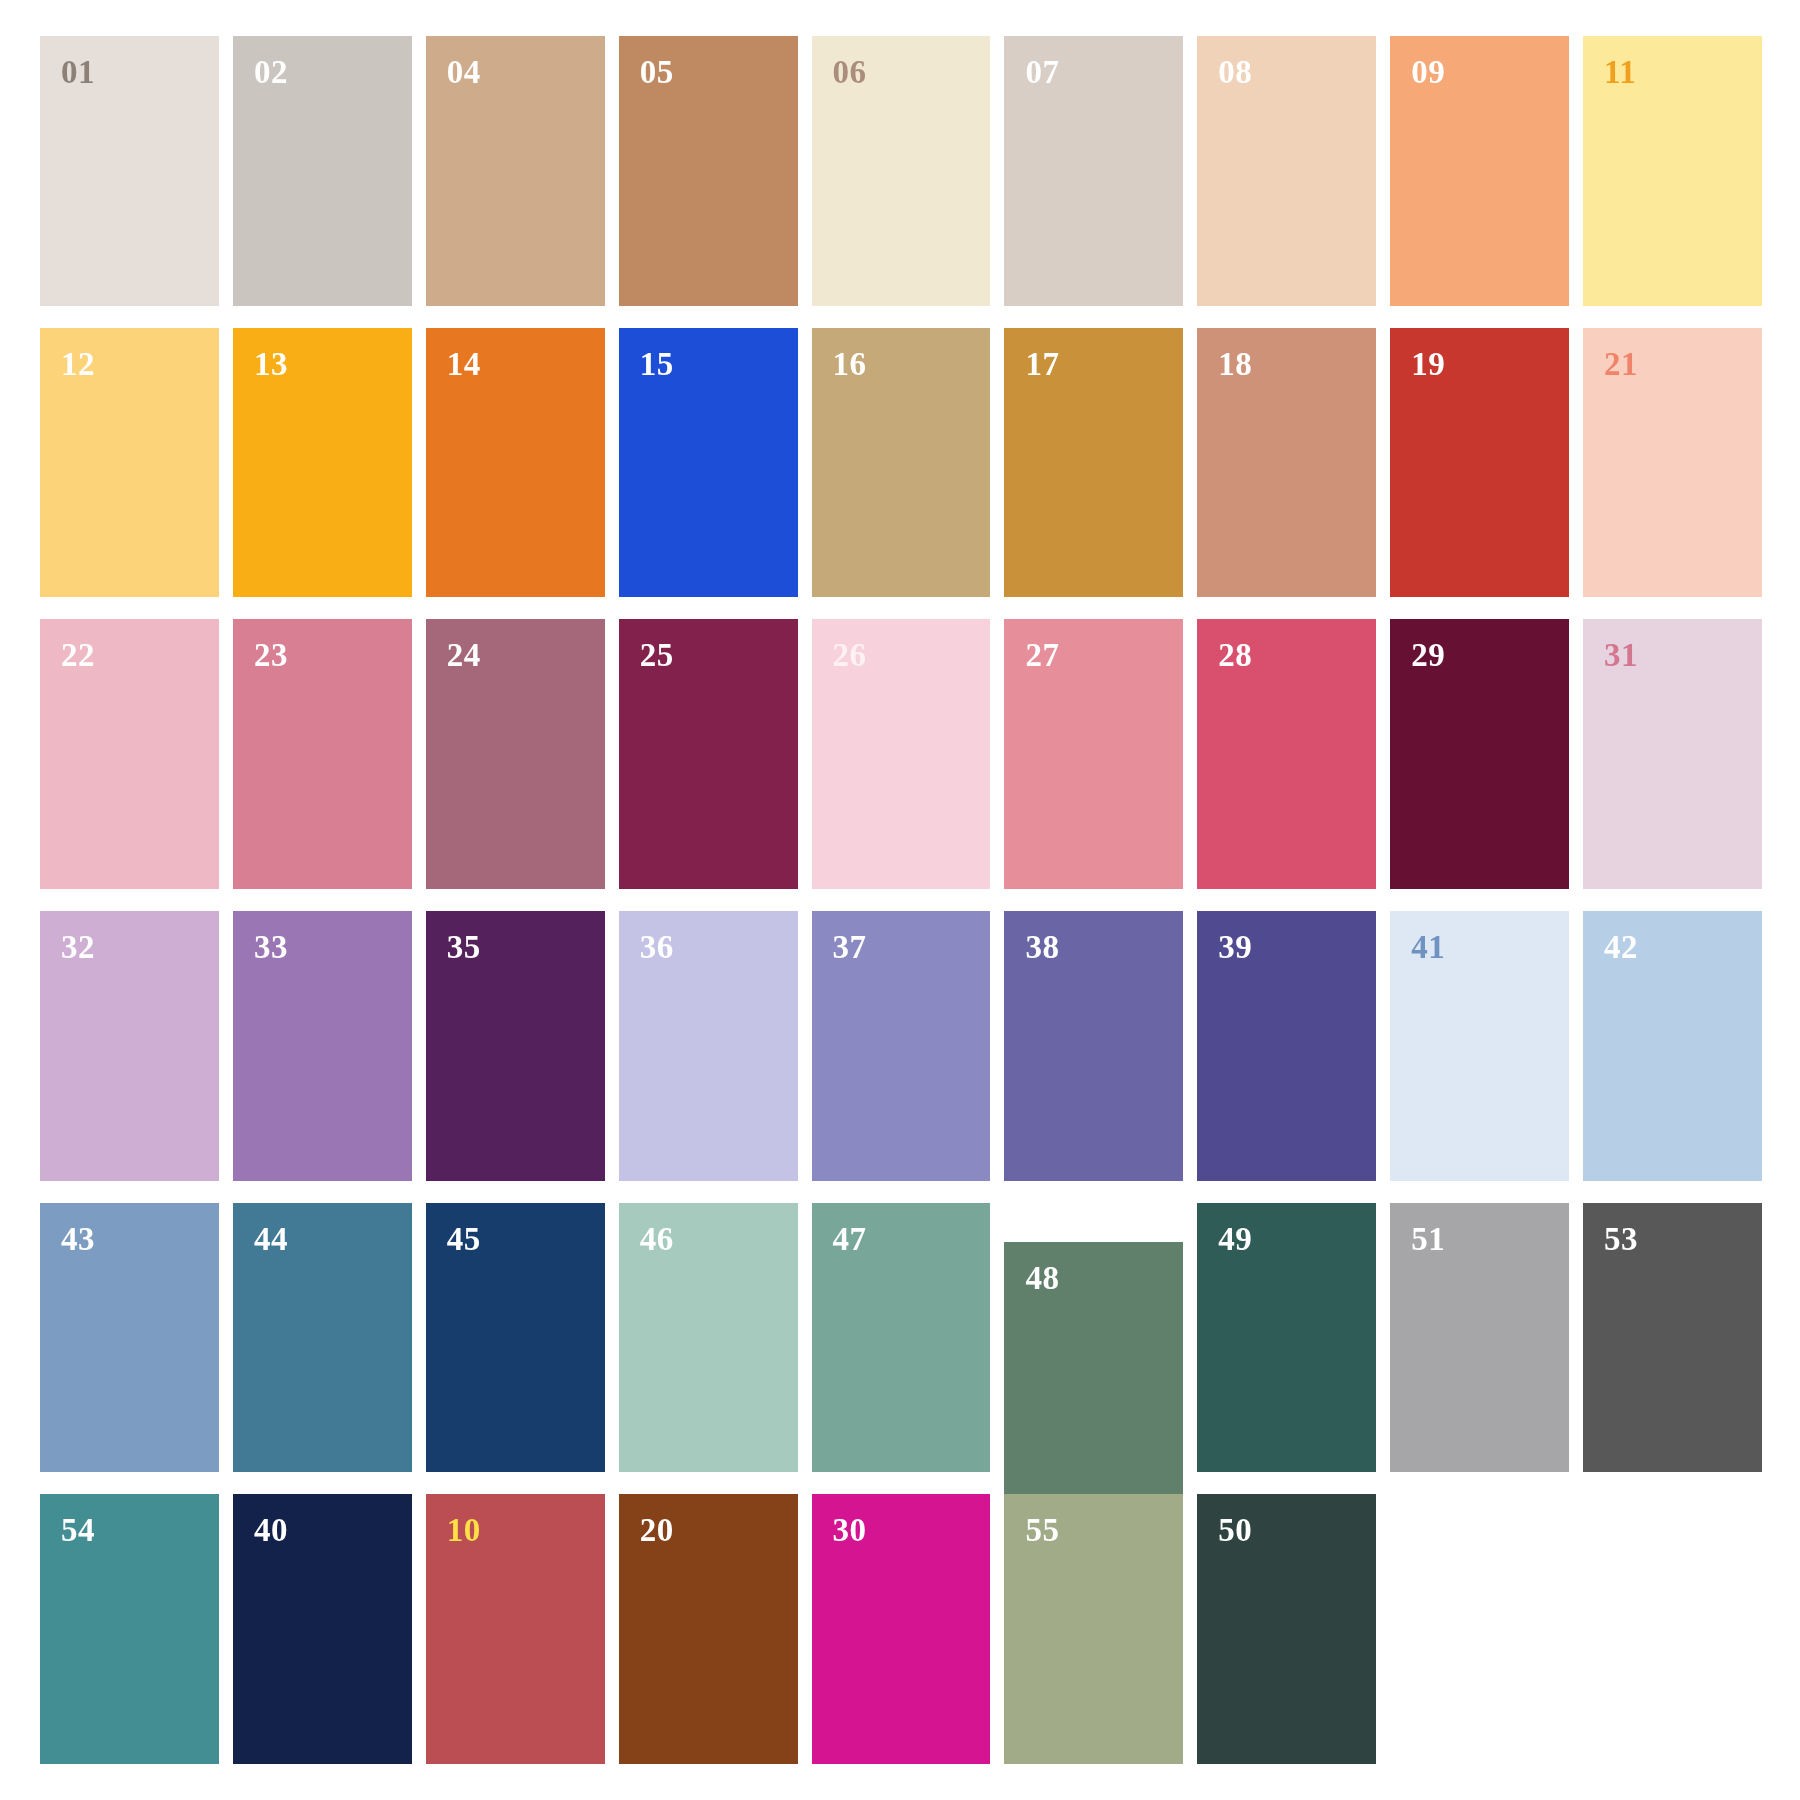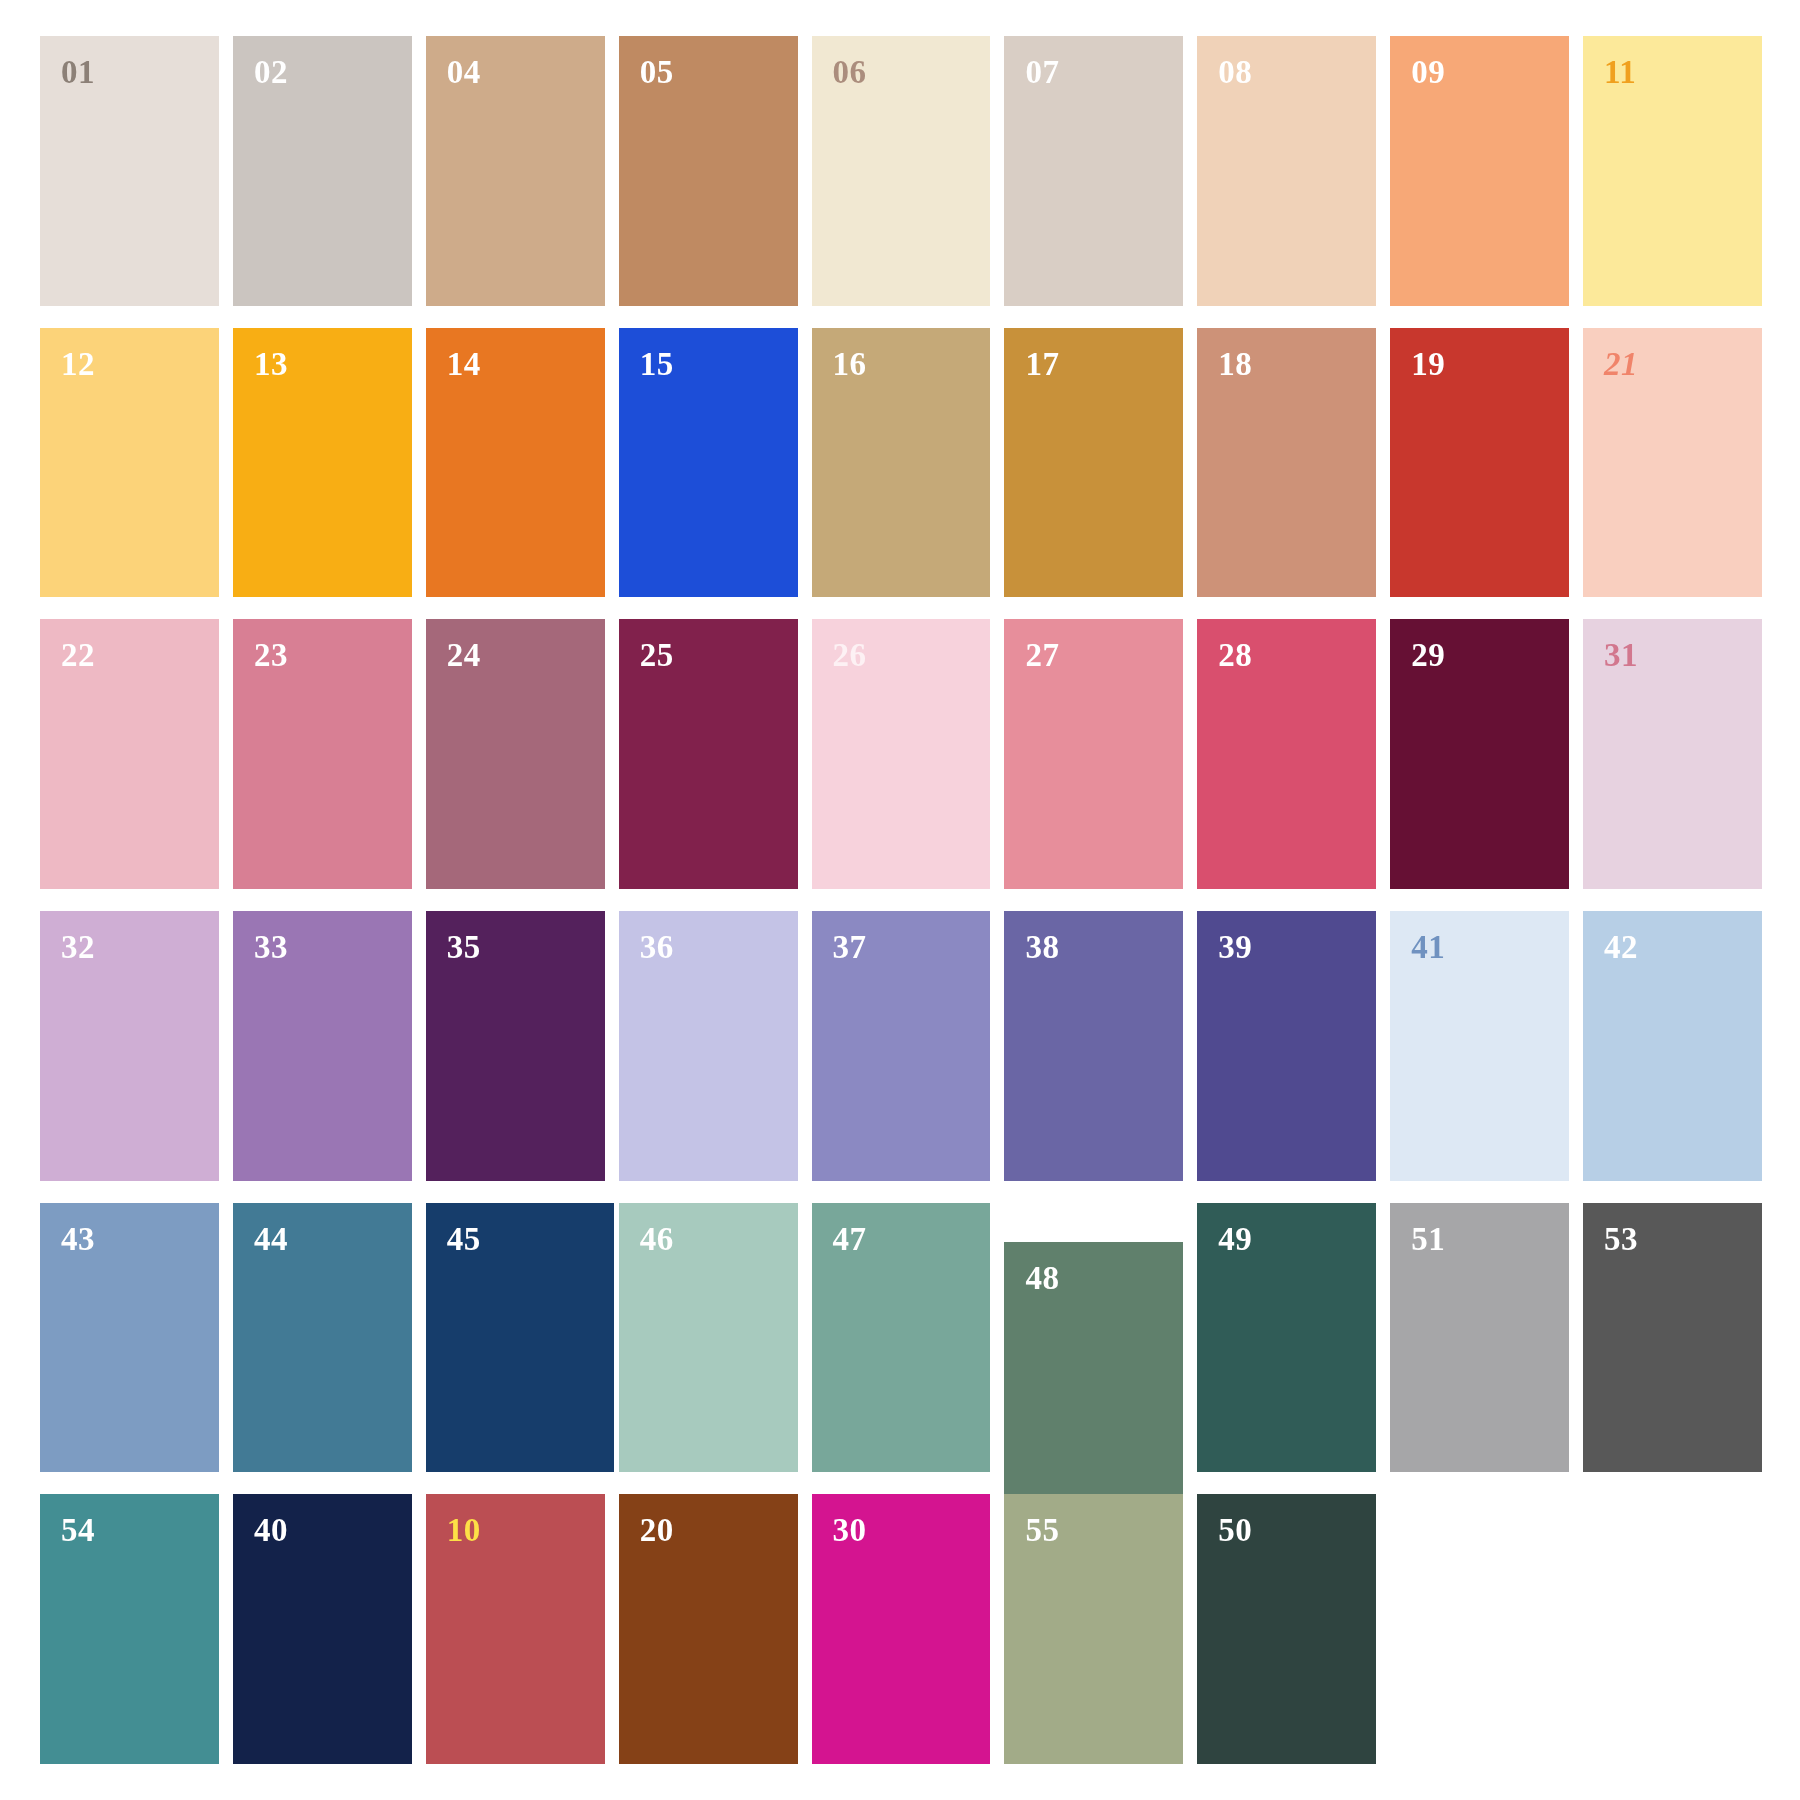--- a/index.html
+++ b/index.html
@@ -90,21 +90,21 @@
     </div>
     <div class="swatch" style="background-image: ; background-position-x: ; background-position-y: ; background-size: ; background-repeat: ; background-attachment: ; background-origin: ; background-clip: ; background-color: rgb(200, 145, 58); --c: #c8913a;">
       <span class="swatch-label" style="color: rgb(255, 255, 255);">17</span>
     </div>
     <div class="swatch" style="background-image: ; background-position-x: ; background-position-y: ; background-size: ; background-repeat: ; background-attachment: ; background-origin: ; background-clip: ; background-color: rgb(205, 146, 120); --c: #cd9278;">
       <span class="swatch-label" style="color: rgb(255, 255, 255);">18</span>
     </div>
     <div class="swatch" style="background-image: ; background-position-x: ; background-position-y: ; background-size: ; background-repeat: ; background-attachment: ; background-origin: ; background-clip: ; background-color: rgb(200, 55, 45); --c: #c8372d;">
       <span class="swatch-label" style="color: rgb(255, 255, 255);">19</span>
     </div>
-    <div class="swatch" style="background-image: ; background-position-x: ; background-position-y: ; background-size: ; background-repeat: ; background-attachment: ; background-origin: ; background-clip: ; background-color: rgb(249, 207, 191); font-style: italic; --c: #f9cfbf;">
+    <div class="swatch" style="background-image: ; background-position-x: ; background-position-y: ; background-size: ; background-repeat: ; background-attachment: ; background-origin: ; background-clip: ; background-color: rgb(249, 207, 191); --c: #f9cfbf;">
       <span class="swatch-label" style="color: rgb(240, 132, 106);">21</span>
     </div>
     <div class="swatch" style="background-image: ; background-position-x: ; background-position-y: ; background-size: ; background-repeat: ; background-attachment: ; background-origin: ; background-clip: ; background-color: rgb(238, 185, 196); --c: #eeb9c4;">
       <span class="swatch-label" style="color: rgb(255, 255, 255);">22</span>
     </div>
     <div class="swatch" style="background-image: ; background-position-x: ; background-position-y: ; background-size: ; background-repeat: ; background-attachment: ; background-origin: ; background-clip: ; background-color: rgb(216, 127, 148); --c: #d87f94;">
       <span class="swatch-label" style="color: rgb(255, 255, 255);">23</span>
     </div>
     <div class="swatch" style="background-image: ; background-position-x: ; background-position-y: ; background-size: ; background-repeat: ; background-attachment: ; background-origin: ; background-clip: ; background-color: rgb(165, 104, 122); --c: #a5687a;">
       <span class="swatch-label" style="color: rgb(255, 255, 255);">24</span>
@@ -153,21 +153,21 @@
     </div>
     <div class="swatch" style="background-image: ; background-position-x: ; background-position-y: ; background-size: ; background-repeat: ; background-attachment: ; background-origin: ; background-clip: ; background-color: rgb(183, 207, 230); --c: #b7cfe6;">
       <span class="swatch-label" style="color: rgb(255, 255, 255);">42</span>
     </div>
     <div class="swatch" style="background-image: ; background-position-x: ; background-position-y: ; background-size: ; background-repeat: ; background-attachment: ; background-origin: ; background-clip: ; background-color: rgb(125, 156, 194); --c: #7d9cc2;">
       <span class="swatch-label" style="color: rgb(255, 255, 255);">43</span>
     </div>
     <div class="swatch" style="background-image: ; background-position-x: ; background-position-y: ; background-size: ; background-repeat: ; background-attachment: ; background-origin: ; background-clip: ; background-color: rgb(66, 122, 149); --c: #427a95;">
       <span class="swatch-label" style="color: rgb(255, 255, 255);">44</span>
     </div>
-    <div class="swatch" style="background-image: ; background-position-x: ; background-position-y: ; background-size: ; background-repeat: ; background-attachment: ; background-origin: ; background-clip: ; background-color: rgb(22, 61, 107); padding-left: 9px; --c: #163d6b;">
+    <div class="swatch" style="background-image: ; background-position-x: ; background-position-y: ; background-size: ; background-repeat: ; background-attachment: ; background-origin: ; background-clip: ; background-color: rgb(22, 61, 107); --c: #163d6b;">
       <span class="swatch-label" style="color: rgb(255, 255, 255);">45</span>
     </div>
     <div class="swatch" style="background-image: ; background-position-x: ; background-position-y: ; background-size: ; background-repeat: ; background-attachment: ; background-origin: ; background-clip: ; background-color: rgb(167, 202, 190); --c: #a7cabe;">
       <span class="swatch-label" style="color: rgb(255, 255, 255);">46</span>
     </div>
     <div class="swatch" style="background-image: ; background-position-x: ; background-position-y: ; background-size: ; background-repeat: ; background-attachment: ; background-origin: ; background-clip: ; background-color: rgb(120, 167, 154); --c: #78a79a;">
       <span class="swatch-label" style="color: rgb(255, 255, 255);">47</span>
     </div>
     <div class="swatch" style="background-image: ; background-position-x: ; background-position-y: ; background-size: ; background-repeat: ; background-attachment: ; background-origin: ; background-clip: ; background-color: rgb(96, 128, 108); margin-top: 39px; --c: #60806c;">
       <span class="swatch-label" style="color: rgb(255, 255, 255);">48</span>

